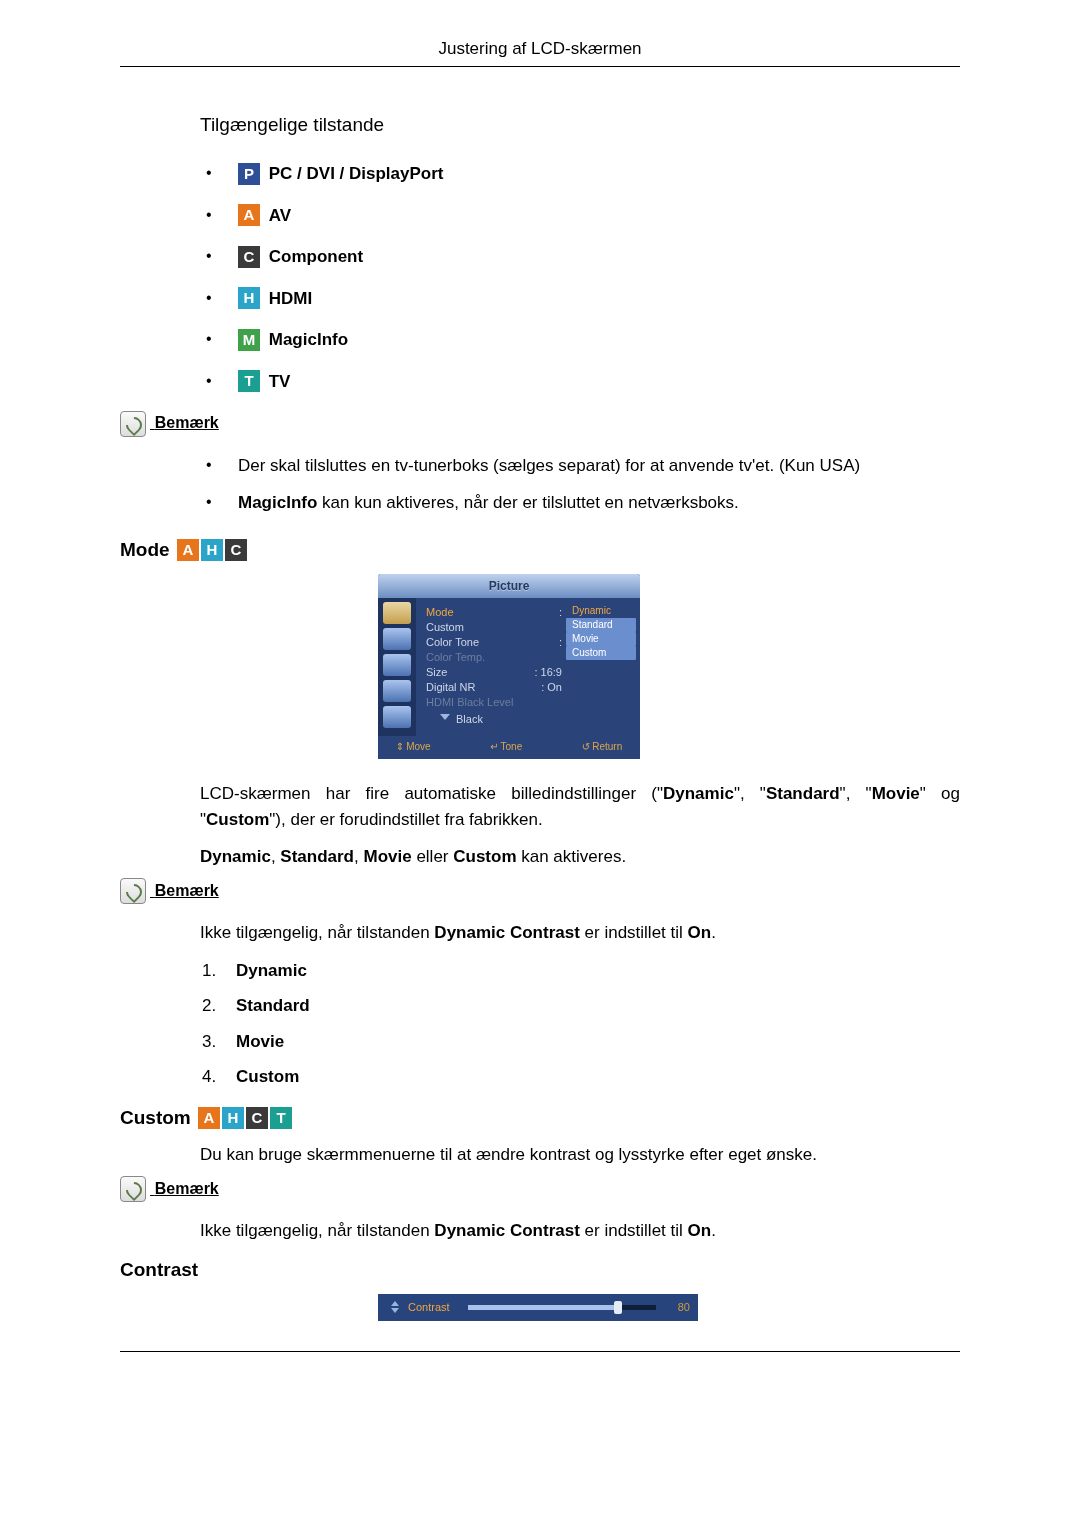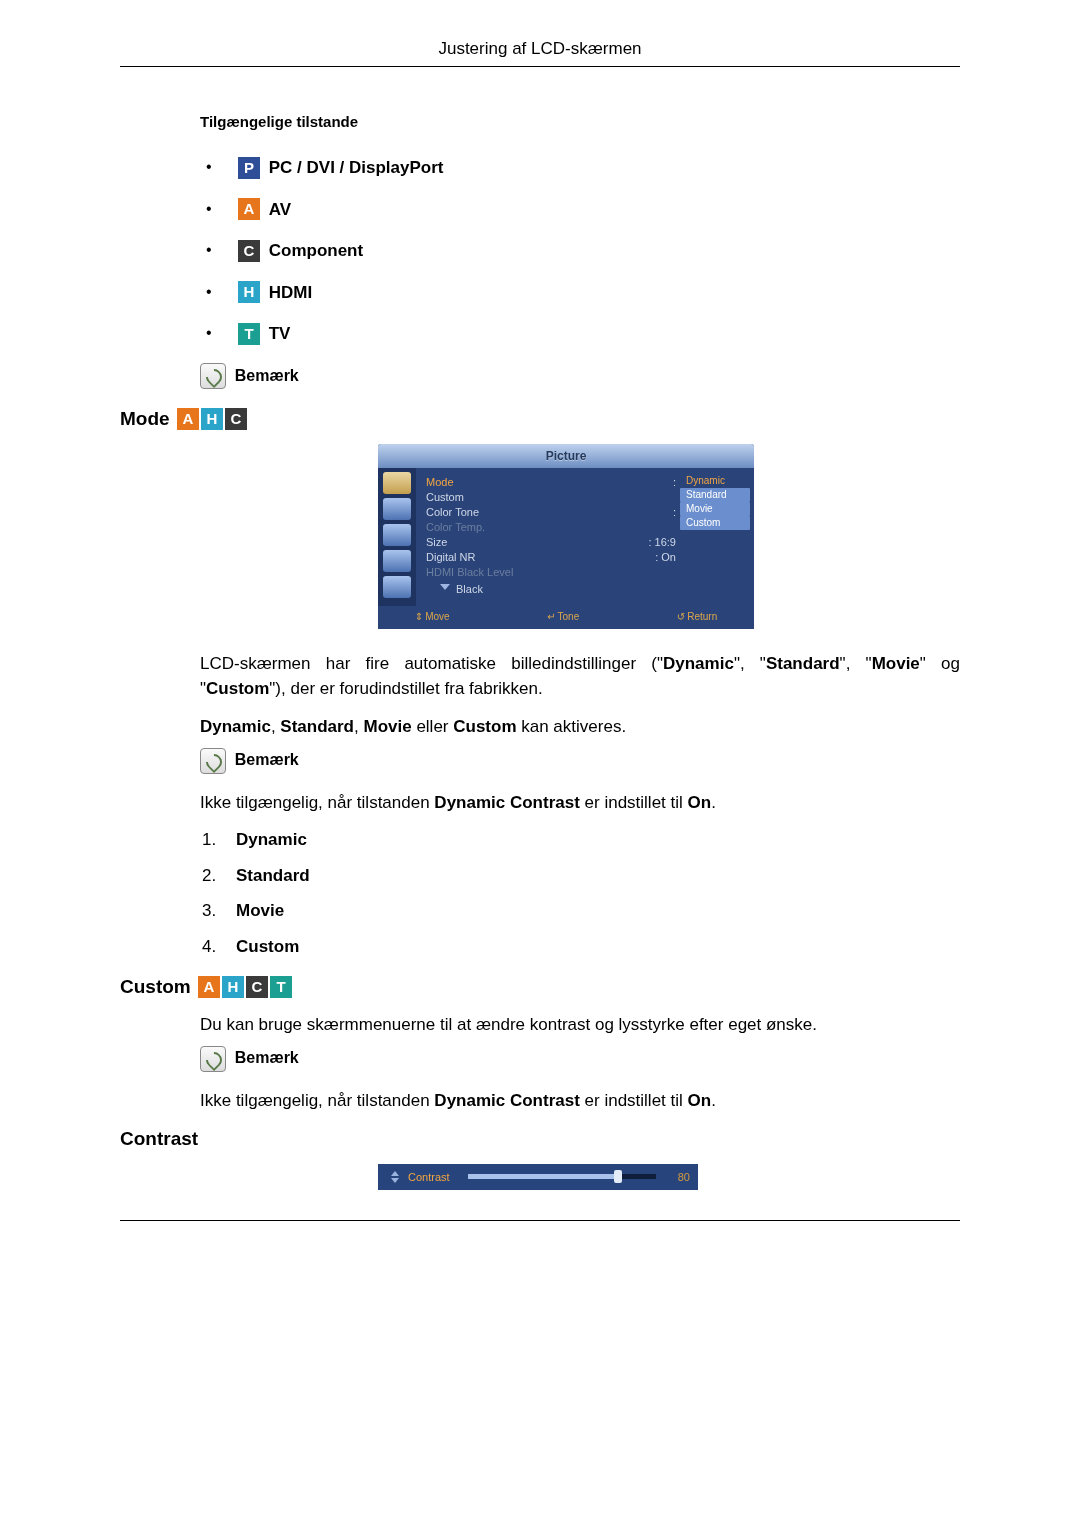--- a/index.html
+++ b/index.html
@@ -21,22 +21,22 @@
     padding-bottom: 4px;
     margin-bottom: 44px;
     font-size: 17px;
   }
   h2.section-title {
     font-weight: bold;
     font-size: 20px;
     margin-bottom: 22px;
   }
   h3.sub-title {
-    font-weight: bold;
-    font-size: 15px;
+    font-weight: normal;
+    font-size: 19px;
     margin-left: 80px;
     margin-bottom: 22px;
   }
   ul.bullet {
     list-style: none;
     margin-left: 80px;
     margin-bottom: 8px;
   }
   ul.bullet > li {
     position: relative;
@@ -87,22 +87,22 @@
     content: "";
     position: absolute;
     left: 5px; top: 5px;
     width: 12px; height: 12px;
     border: 2px solid #5a7a4a;
     border-radius: 50% 50% 50% 0;
     transform: rotate(-45deg);
     border-top-color: transparent;
   }
   .note-row {
-    margin-left: 80px;
     margin-bottom: 16px;
+    text-decoration: underline;
   }
   .note-label {
     font-weight: bold;
     font-size: 16px;
   }
   ul.bullet.notes {
     margin-left: 80px;
     margin-bottom: 20px;
   }
   ul.bullet.notes > li { margin-bottom: 12px; }
@@ -114,21 +114,21 @@
     margin-bottom: 10px;
   }
   .mode-heading .mode-badge { margin-left: 2px; margin-right: 0; }
 
   
   .osd-wrap {
     margin-left: 258px;
     margin-bottom: 22px;
   }
   .osd {
-    width: 376px;
+    width: 262px;
     background: #2a447a;
     border-radius: 3px 3px 0 0;
     overflow: hidden;
     font-size: 11px;
     color: #cfd7e6;
   }
   .osd-header {
     background: linear-gradient(#bfd2ee,#6d8ec2);
     color: #263a5e;
     font-weight: bold;
@@ -306,30 +306,40 @@
     </li>
     <li>
       <span class="mode-badge badge-C">C</span>
       <span class="bold">Component</span>
     </li>
     <li>
       <span class="mode-badge badge-H">H</span>
       <span class="bold">HDMI</span>
     </li>
     <li>
+      <span class="mode-badge badge-M">M</span>
+      <span class="bold">MagicInfo</span>
+    </li>
+    <li>
       <span class="mode-badge badge-T">T</span>
       <span class="bold">TV</span>
     </li>
   </ul>
 
   <div class="note-row">
     <span class="note-icon"></span>
     <span class="note-label">Bemærk</span>
   </div>
 
+  <ul class="bullet notes">
+    <li>Der skal tilsluttes en tv-tunerboks (sælges separat) for at anvende tv'et. (Kun USA)</li>
+    <li>
+      <span class="bold">MagicInfo</span><span> kan kun aktiveres, når der er tilsluttet en netværksboks.</span>
+    </li>
+  </ul>
 
   <div class="mode-heading">
     <span>Mode</span>
     <span class="mode-badge badge-A">A</span><span class="mode-badge badge-H">H</span><span class="mode-badge badge-C">C</span>
   </div>
 
   <div class="osd-wrap">
     <div class="osd">
       <div class="osd-header">Picture</div>
       <div class="osd-body">

